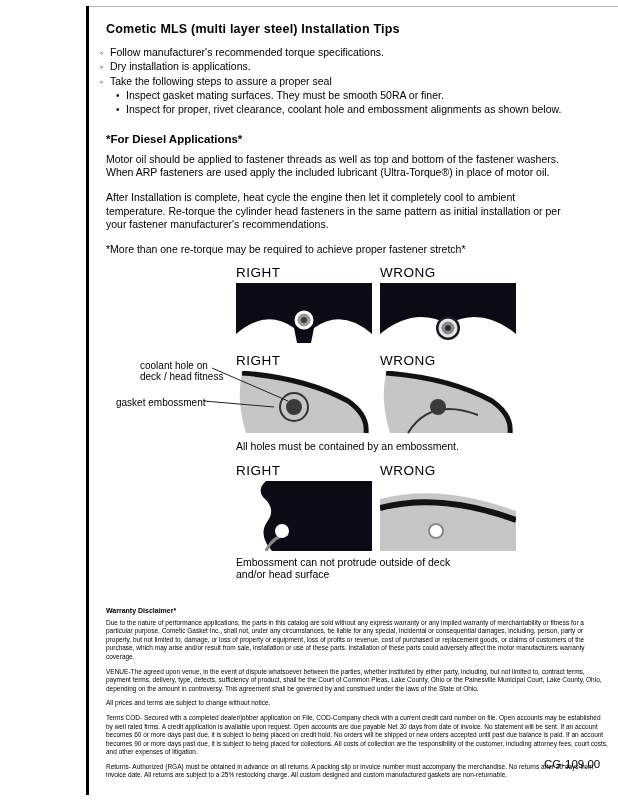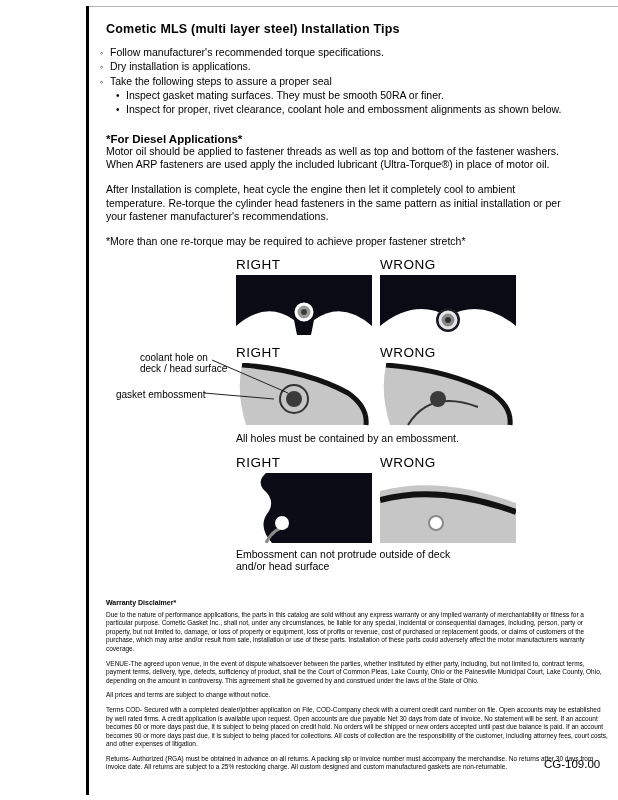--- a/index.html
+++ b/index.html
@@ -14,21 +14,21 @@
 
   .title{font-size:12.5px;font-weight:bold;margin:4px 0 10px 6px;letter-spacing:.2px;}
 
   .bullet{font-size:10.5px;line-height:1.25;margin:1px 0;display:flex;}
   .bullet .mk{width:10px;flex:0 0 10px;text-align:left;}
   .lvl1 .mk::before{content:"\25E6";font-size:9px;}
   .lvl2{margin-left:16px;}
   .lvl2 .mk::before{content:"\2022";font-size:10px;}
 
   .diesel{margin-left:6px;margin-top:16px;width:462px;}
-  .diesel-h{font-size:11.5px;font-weight:bold;}
+  .diesel-h{font-size:11.5px;font-weight:bold;margin-bottom:8px;}
   .para{font-size:10.5px;line-height:1.3;margin-bottom:11px;}
   .note{font-size:10.5px;margin-top:2px;margin-bottom:8px;}
 
   .dg{margin-top:10px;position:relative;}
   .dg-head{display:flex;gap:8px;margin-left:136px;width:280px;}
   .dg-head .hl{width:136px;font-size:13.5px;letter-spacing:.5px;padding-bottom:3px;}
   .dg-panels{display:flex;gap:8px;margin-left:136px;width:280px;}
   .dg-panels svg{display:block;}
   .dg-cap{font-size:10.5px;margin:5px 0 10px 136px;white-space:pre-line;line-height:1.2;}
 
@@ -120,21 +120,21 @@
       </svg>
       <svg width="136" height="64" viewBox="0 0 136 64">
         <rect width="136" height="64" fill="#fff"></rect>
         <path d="M6,2 Q70,7 112,30 Q132,44 130,62 L10,62 Q0,30 6,2 Z" fill="#c6c6c6"></path>
         <path d="M6,2 Q70,7 112,30 Q132,44 130,62" fill="none" stroke="#121212" stroke-width="5"></path>
         <path d="M28,62 Q50,26 98,44" fill="none" stroke="#333" stroke-width="2"></path>
         <circle cx="58" cy="36" r="8" fill="#3a3a3a"></circle>
       </svg>
     </div>
     <div class="callout c1">coolant hole on
-deck / head surface</div>
+deck / head fitness</div>
     <div class="callout c2">gasket embossment</div>
     <svg class="callout-lines" width="300" height="90" viewBox="0 0 300 90">
       <line x1="112" y1="15" x2="188" y2="48" stroke="#222" stroke-width="1"></line>
       <line x1="104" y1="48" x2="174" y2="54" stroke="#222" stroke-width="1"></line>
     </svg>
     <div class="dg-cap">All holes must be contained by an embossment.</div>
   </div>
 
   <div class="dg">
     <div class="dg-head">

